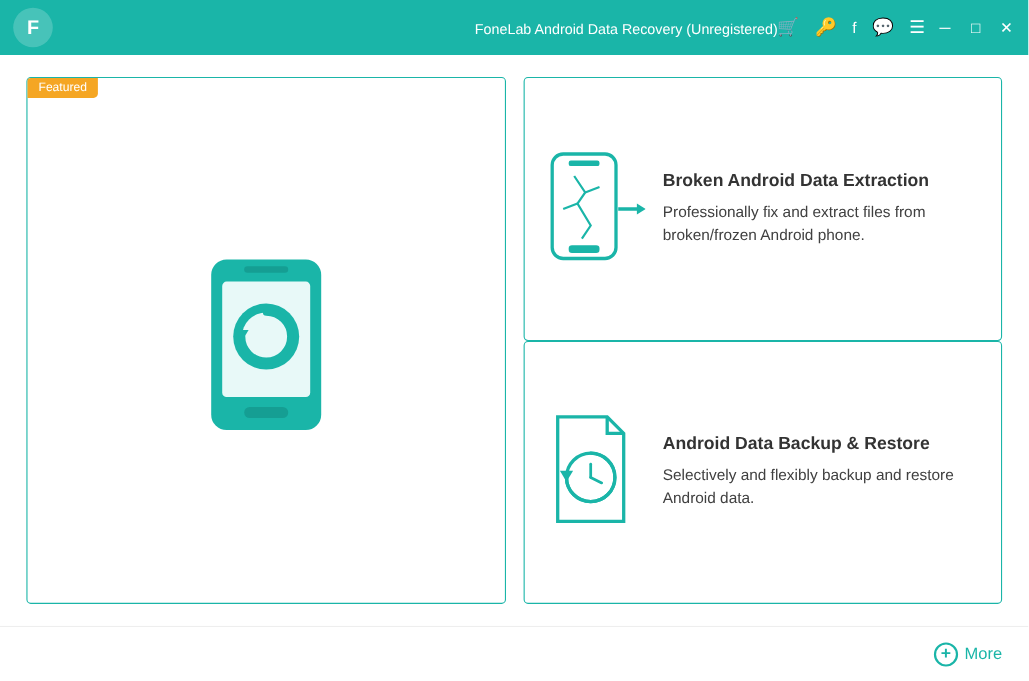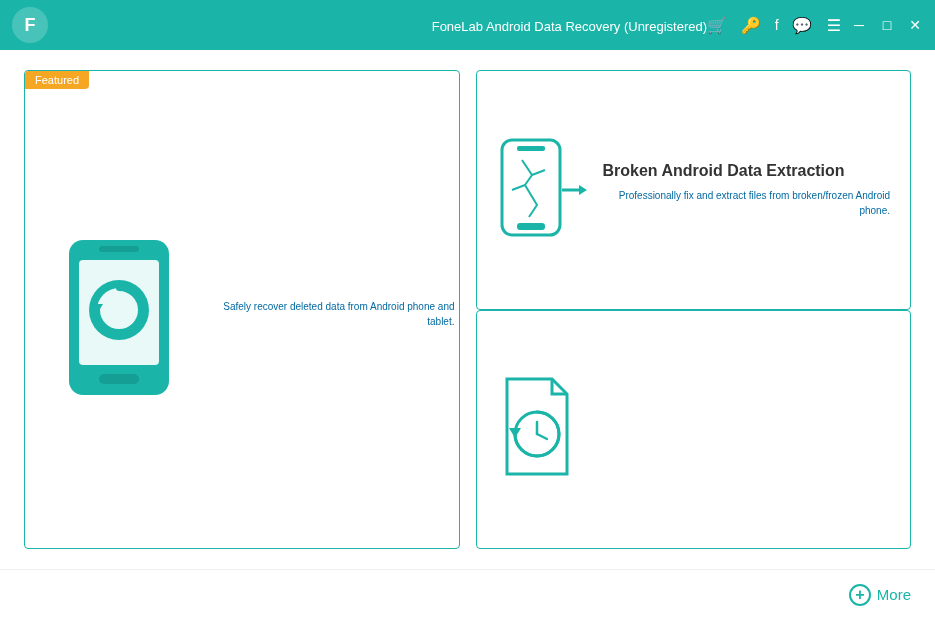--- a/index.html
+++ b/index.html
@@ -57,22 +57,22 @@
       gap: 16px;
       height: calc(619px - 50px - 50px);
     }
 
     
     .card {
       border: 1.5px solid #1ab5a8;
       border-radius: 4px;
       position: relative;
       display: flex;
-      flex-direction: row;
-      padding: 4px;
+      flex-direction: column;
+      padding: 36px;
       cursor: pointer;
       transition: box-shadow 0.2s;
     }
 
     
     .card-featured {
       align-items: center;
       justify-content: flex-end;
     }
     .featured-badge {
@@ -91,24 +91,23 @@
       align-items: center;
       justify-content: center;
     }
     .card-title {
       font-size: 16px;
       font-weight: 600;
       color: #333;
       margin-bottom: 8px;
     }
     .card-desc {
-      font-size: 10px;
-      color: #0369a1;
+      font-size: 14px;
+      color: #404040;
       line-height: 1.5;
-      text-align: right;
     }
 
     
     .right-col {
       display: flex;
       flex-direction: column;
     }
     .card-horizontal {
       border: 1.5px solid #1ab5a8;
       border-radius: 4px;
@@ -213,21 +212,20 @@
         <circle cx="90" cy="100" r="30" fill="#1ab5a8"></circle>
         <circle cx="90" cy="100" r="22" fill="#e8f9f8" stroke="#1ab5a8" stroke-width="0"></circle>
 
         <path d="M90 78 A22 22 0 1 1 68 100" fill="none" stroke="#1ab5a8" stroke-width="6" stroke-linecap="round"></path>
 
         <polygon points="62,94 68,104 74,94" fill="#1ab5a8"></polygon>
       </svg>
     </div>
 
     <div style="width:100%; padding-top:8px;">
-      <div class="card-desc">Safely recover deleted data from Android phone and tablet.</div>
     </div>
   </div>
 
   <div class="right-col">
 
     <div class="card-horizontal">
       <div class="icon-area">
 
         <svg width="90" height="110" viewBox="0 0 90 110">
 
@@ -260,20 +258,24 @@
           <path d="M55 5 L55 20 L70 20" fill="none" stroke="#1ab5a8" stroke-width="3"></path>
 
           <circle cx="40" cy="60" r="22" fill="none" stroke="#1ab5a8" stroke-width="3"></circle>
 
           <path d="M40 38 A22 22 0 1 1 18 60" fill="none" stroke="#1ab5a8" stroke-width="3" stroke-linecap="round"></path>
           <polygon points="12,54 18,64 24,54" fill="#1ab5a8"></polygon>
 
           <line x1="40" y1="60" x2="40" y2="48" stroke="#1ab5a8" stroke-width="2.5" stroke-linecap="round"></line>
           <line x1="40" y1="60" x2="50" y2="65" stroke="#1ab5a8" stroke-width="2.5" stroke-linecap="round"></line>
         </svg>
+      </div>
+      <div class="text-area">
+        <div class="card-title">Android Data Backup &amp; Restore</div>
+        <div class="card-desc">Selectively and flexibly backup and restore Android data.</div>
       </div>
     </div>
 
   </div>
 </div>
 
 <div class="bottom-bar">
   <div class="more-btn">
     <div class="more-btn-circle">+</div>
     <span>More</span>

